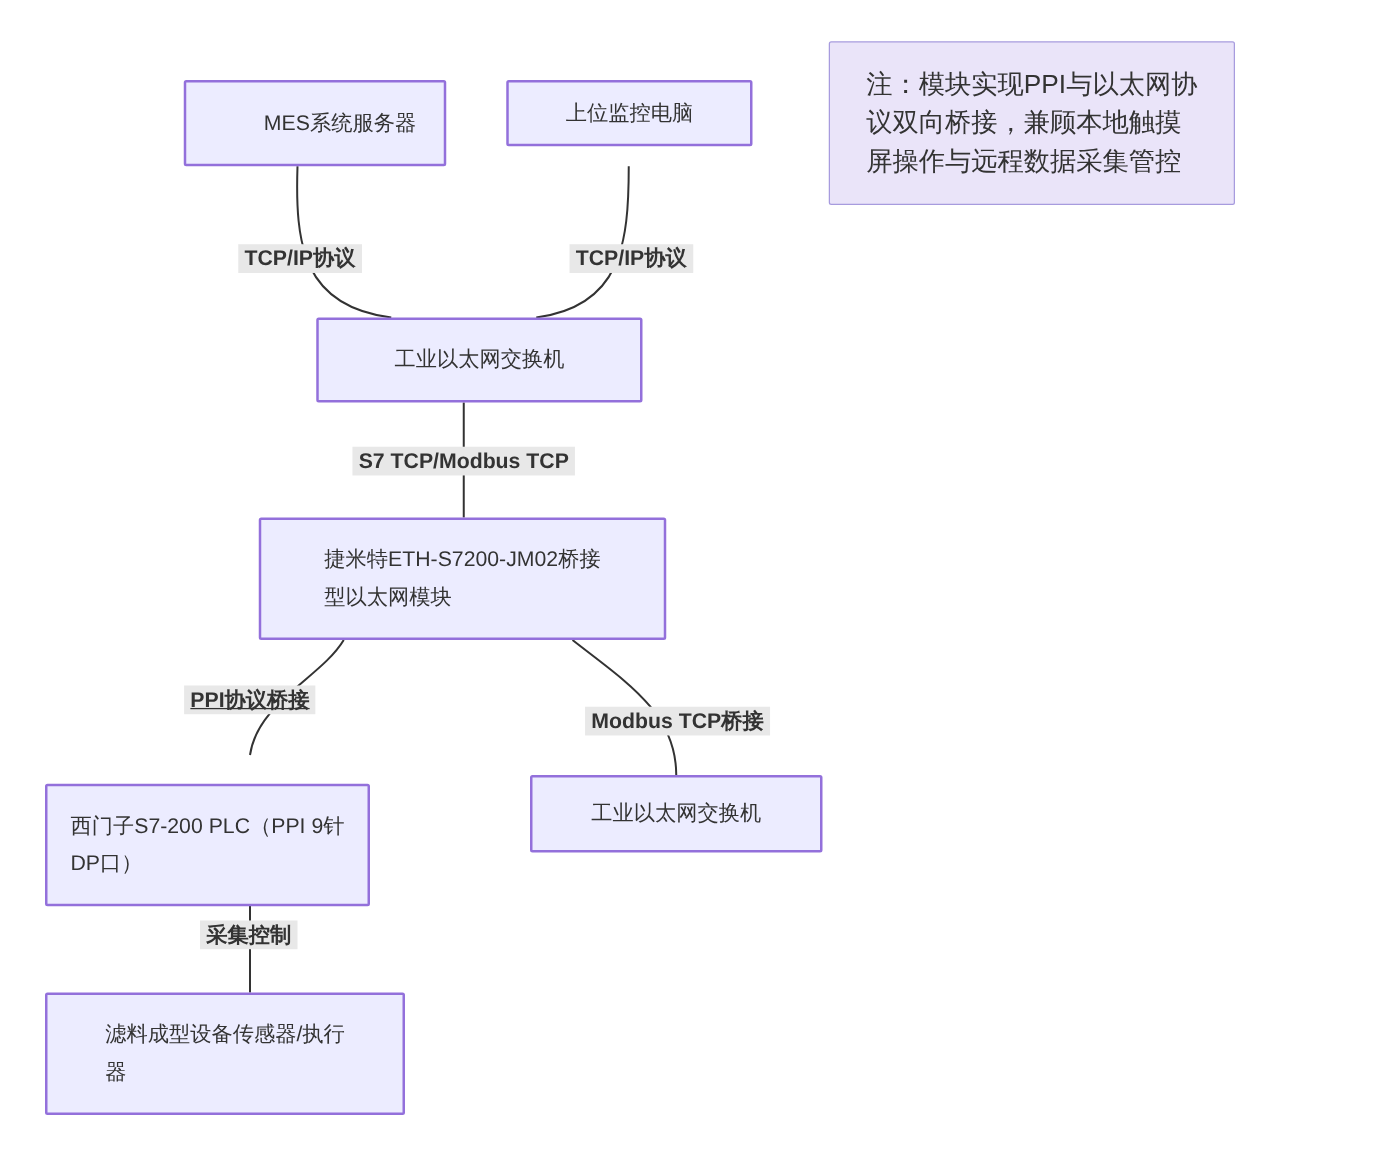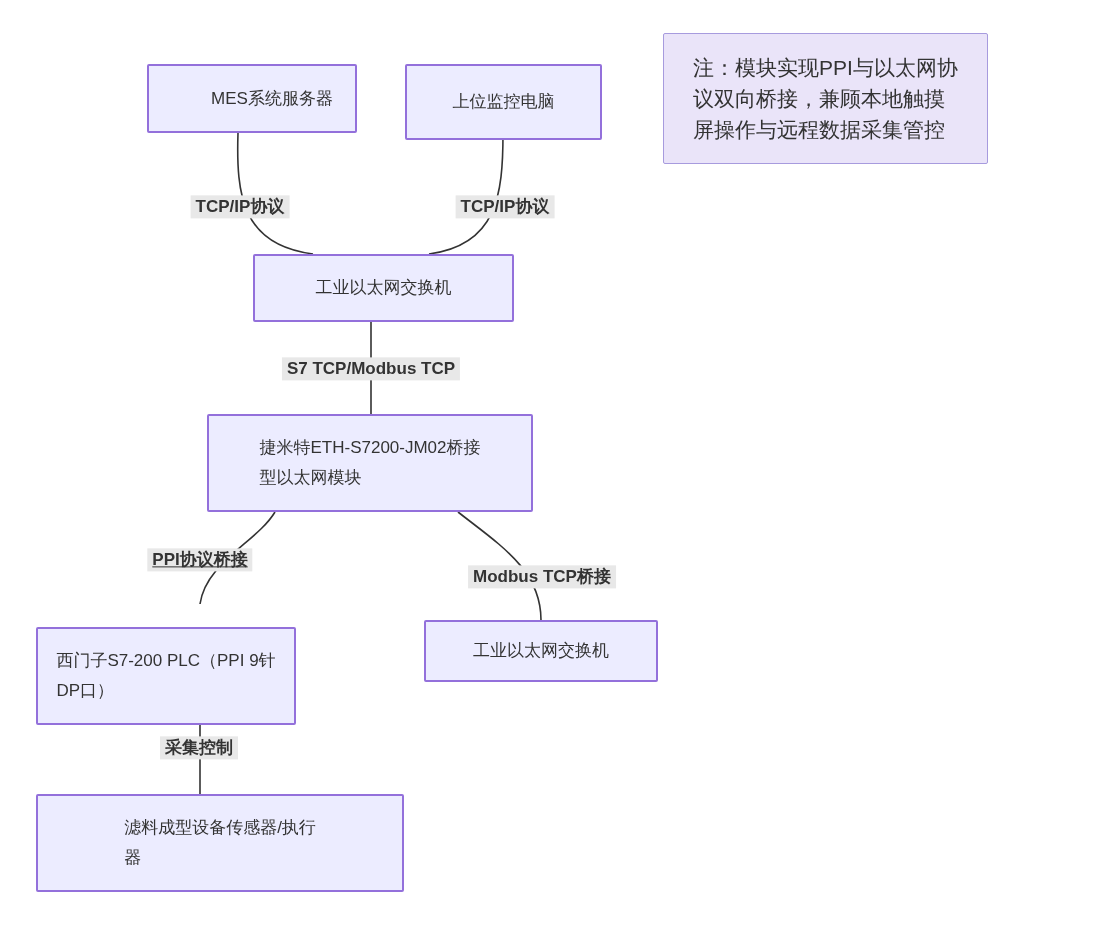--- a/index.html
+++ b/index.html
@@ -69,37 +69,37 @@
     <path d="M 238 133 C 236 195, 242 245, 313 254"></path>
     <path d="M 503 133 C 503 195, 497 245, 429 254"></path>
     <path d="M 371 322 L 371 414"></path>
     <path d="M 275 512 C 257 542, 206 562, 200 604"></path>
     <path d="M 458 512 C 500 545, 541 570, 541 620"></path>
     <path d="M 200 702 L 200 794"></path>
   </svg>
 
   <div class="node" style="left:147px; top:64px;  width:210px; height:69px;padding-left:40px;">MES系统服务器</div>
 
-  <div class="node" style="left:405px; top:64px;  width:197px; height:76px;">上位监控电脑</div>
+  <div class="node" style="left:405px; top:64px;  width:197px; height:53px;">上位监控电脑</div>
 
   <div class="node note" style="left:663px; top:33px; width:325px; height:131px;">注：模块实现PPI与以太网协
 议双向桥接，兼顾本地触摸
 屏操作与远程数据采集管控</div>
 
   <div class="node" style="left:253px; top:254px; width:261px; height:68px;">工业以太网交换机</div>
 
   <div class="node" style="left:207px; top:414px; width:326px; height:98px;">捷米特ETH-S7200-JM02桥接
 型以太网模块</div>
 
   <div class="node" style="left:36px;  top:627px; width:260px; height:98px;">西门子S7-200 PLC（PPI 9针
 DP口）</div>
 
   <div class="node" style="left:424px; top:620px; width:234px; height:62px;">工业以太网交换机</div>
 
-  <div class="node" style="left:36px;  top:794px; width:368px; height:98px;">滤料成型设备传感器/执行
+  <div class="node" style="left:36px;  top:794px; width:288px; height:98px;">滤料成型设备传感器/执行
 器</div>
 
   <div class="edge-label" style="left:240px; top:207px;">TCP/IP协议</div>
 
   <div class="edge-label" style="left:505px; top:207px;">TCP/IP协议</div>
 
   <div class="edge-label" style="left:371px; top:369px;">S7 TCP/Modbus TCP</div>
 
   <div class="edge-label" style="left:200px; top:560px;text-decoration:underline;">PPI协议桥接</div>
 

